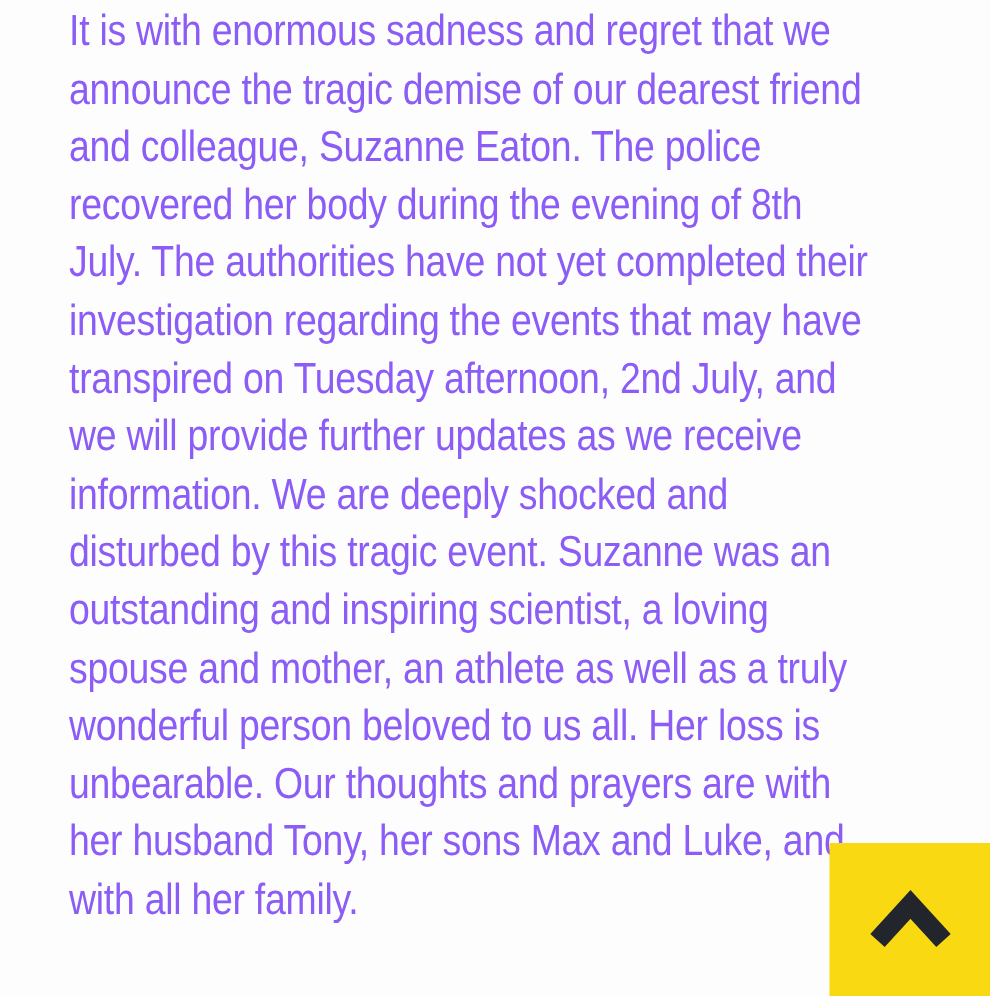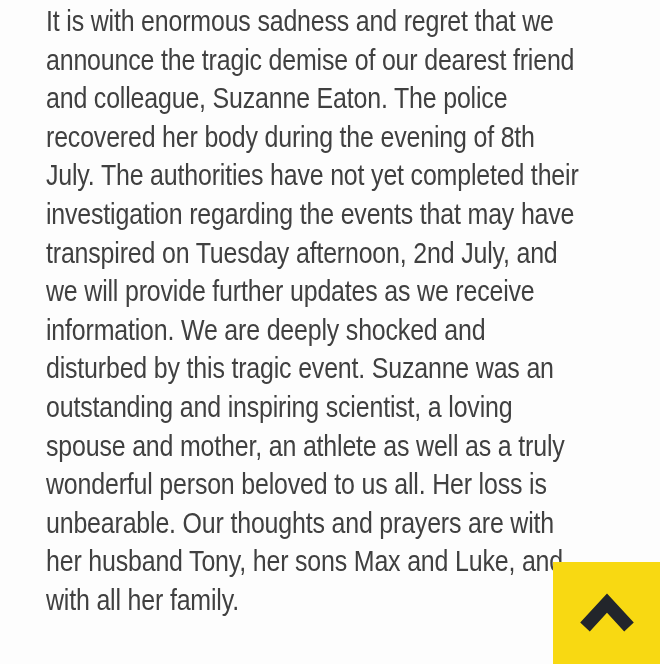--- a/index.html
+++ b/index.html
@@ -47,21 +47,21 @@
     z-index: 2;
   }
   .top-btn svg {
     display: block;
     margin-top: -4px;
   }
 </style>
 </head>
 <body style="background: rgb(253, 253, 253);">
 
-<article class="text-block" style="color: #404040;">
+<article class="text-block" style="color: #8b5cf6;">
   <div class="line">It is with enormous sadness and regret that we</div>
   <div class="line">announce the tragic demise of our dearest friend</div>
   <div class="line">and colleague, Suzanne Eaton. The police</div>
   <div class="line">recovered her body during the evening of 8th</div>
   <div class="line">July. The authorities have not yet completed their</div>
   <div class="line">investigation regarding the events that may have</div>
   <div class="line">transpired on Tuesday afternoon, 2nd July, and</div>
   <div class="line">we will provide further updates as we receive</div>
   <div class="line">information. We are deeply shocked and</div>
   <div class="line">disturbed by this tragic event. Suzanne was an</div>

